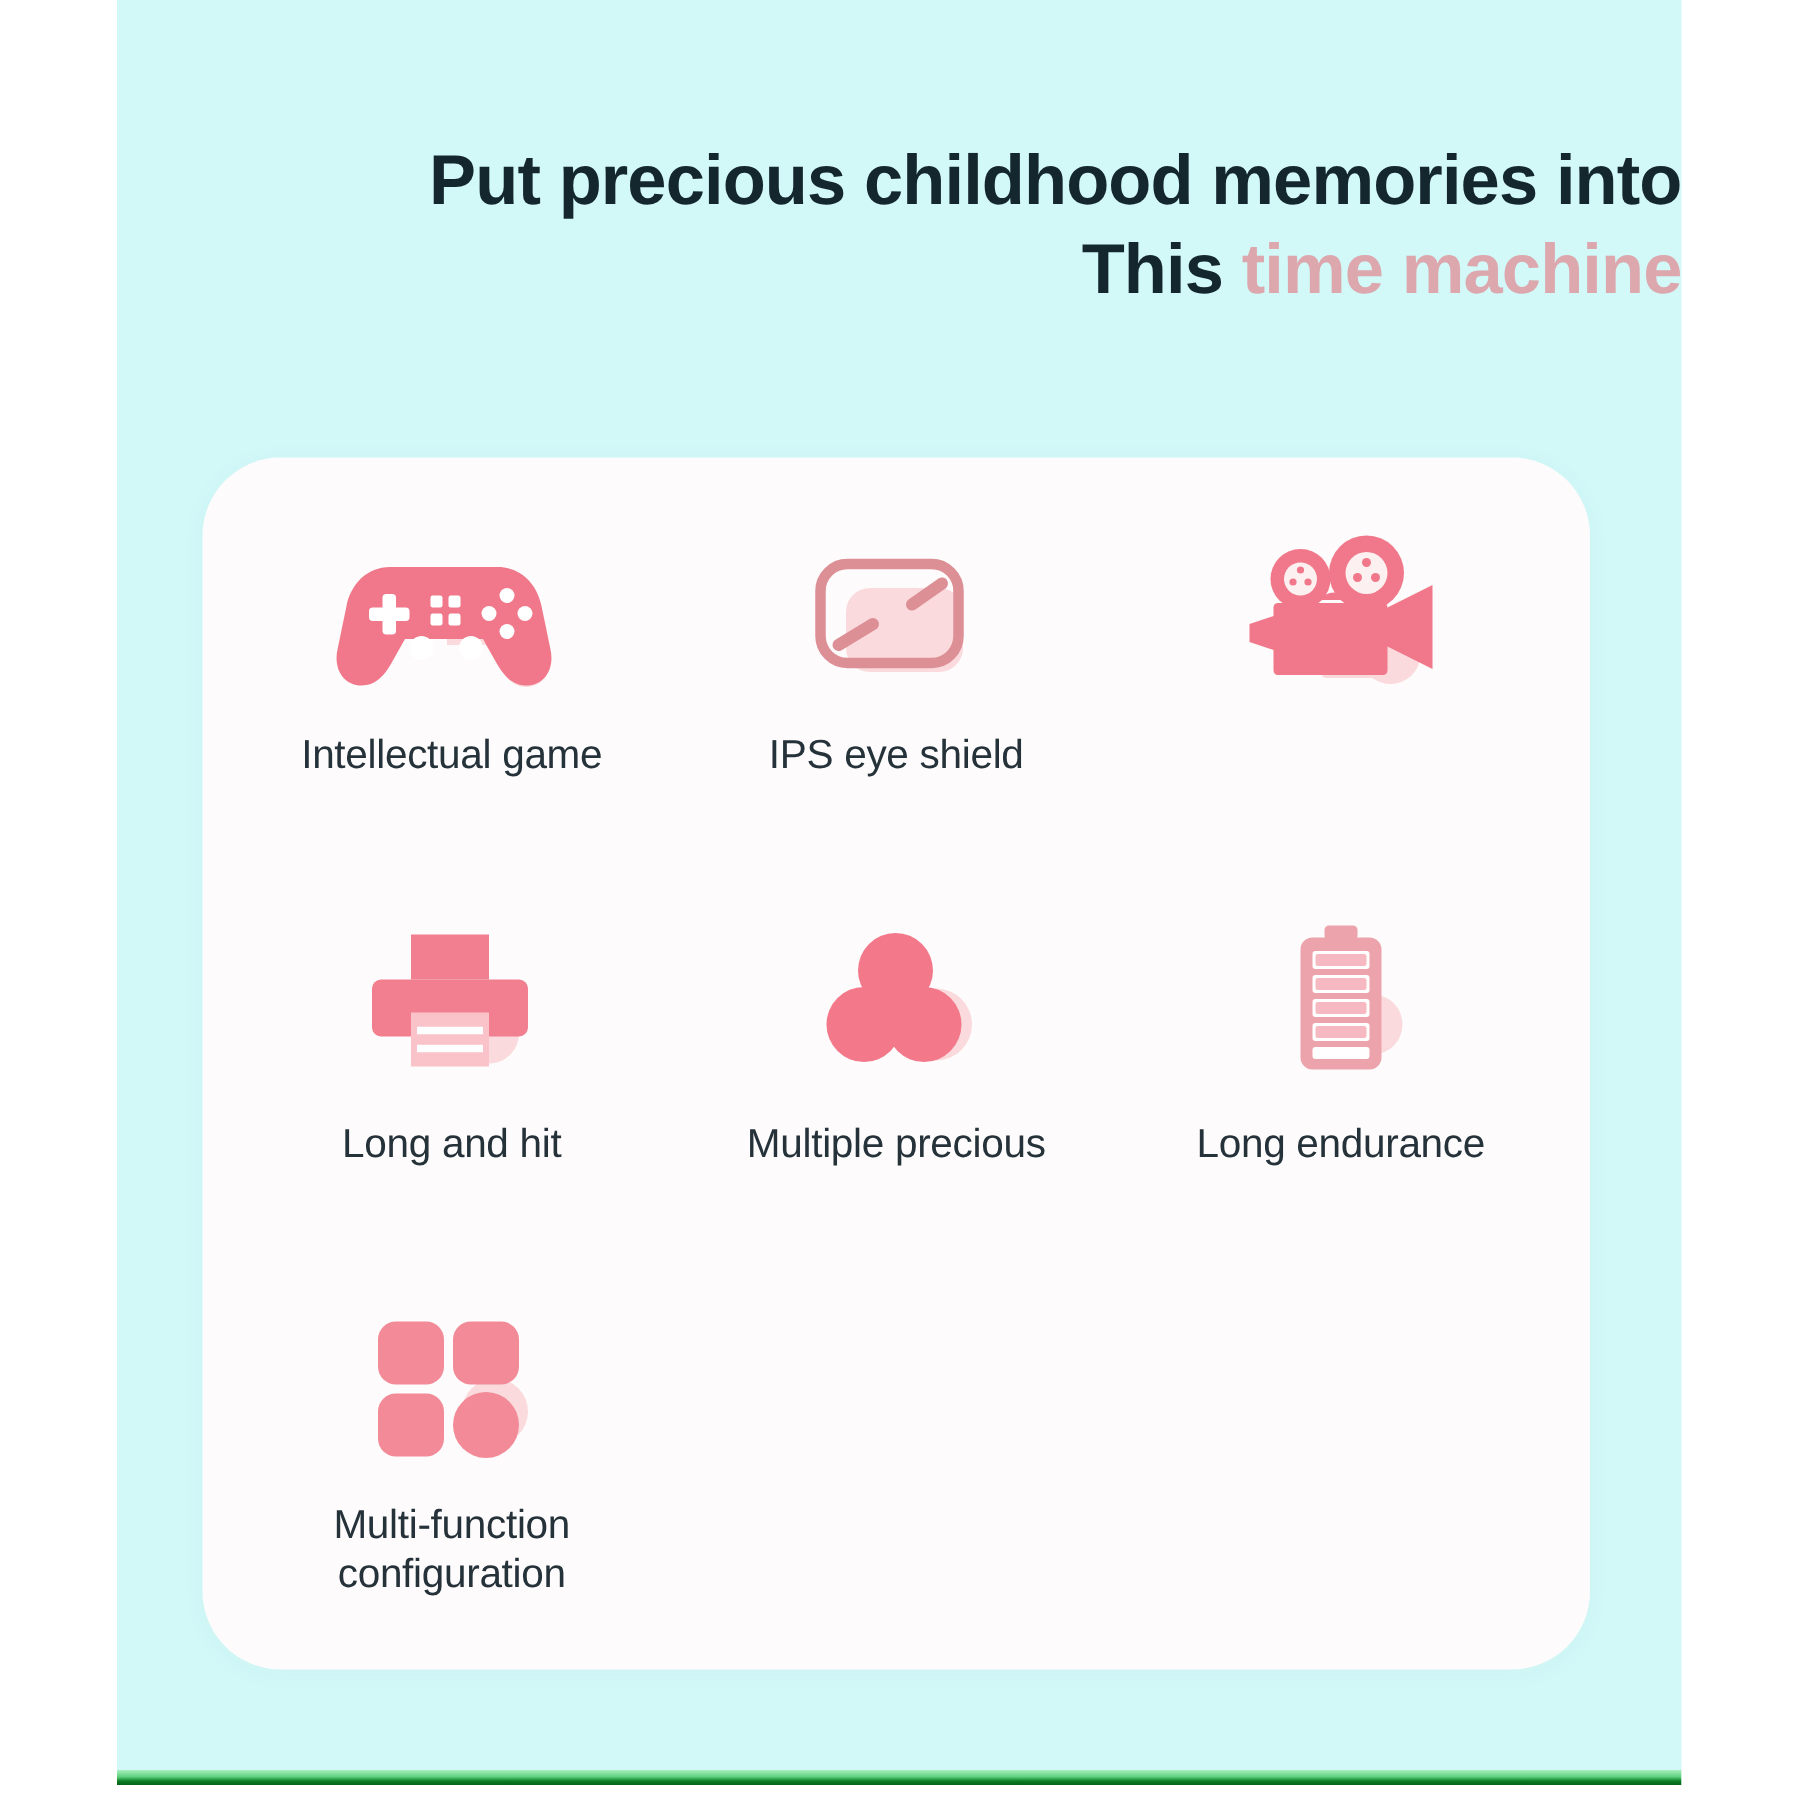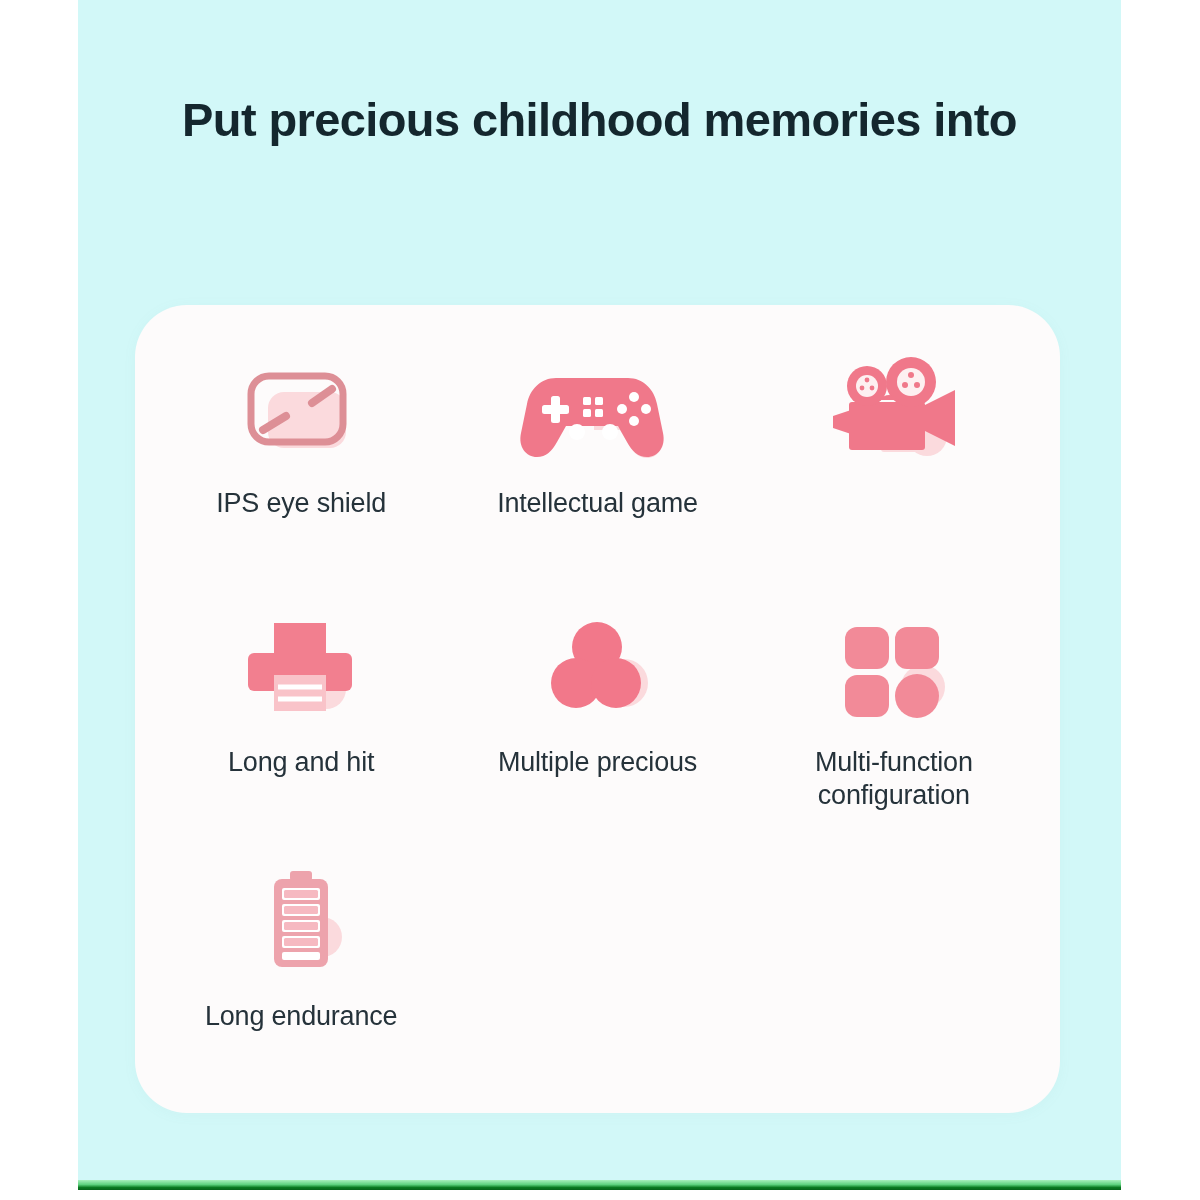--- a/index.html
+++ b/index.html
@@ -39,21 +39,21 @@
     height: 10px;
     background: linear-gradient(to bottom, #a9f0bd 0%, #5fd27f 45%, #0a7a21 75%, #06631a 100%);
   }
 
   
   .headline {
     position: absolute;
     left: 0;
     top: 92px;
     width: 1043px;
-    text-align: center;
+    text-align: right;
     line-height: 1.18;
   }
   .headline-line {
     display: block;
     font-size: 47px;
     font-weight: 700;
     letter-spacing: -0.6px;
     color: #14272e;
     white-space: nowrap;
   }
@@ -120,67 +120,68 @@
   svg { display: block; overflow: visible; }
 </style>
 </head>
 <body>
 
 <div id="page">
   <div class="poster">
 
     <div class="headline">
       <span class="headline-line">Put precious childhood memories into</span>
+      <span class="headline-line second"><span>This </span><span class="accent-text">time machine</span></span>
     </div>
 
     <div class="card">
       <div class="grid">
+
+        <div class="cell r1">
+          <div class="icon-wrap">
+            <svg width="150" height="112" viewBox="0 0 150 112">
+              <g fill="#fbdadd">
+                <path d="M72 30h34c14 0 24 10 27 24l6 28c3 13-4 22-14 22-8 0-13-5-18-13l-9-15H72z"></path>
+              </g>
+              <g fill="#f0788a">
+                <path d="M44 24h62c15 0 26 11 29 26l6 29c3 14-5 24-16 24-9 0-15-6-20-15l-9-16H44l-9 16c-5 9-11 15-20 15-11 0-19-10-16-24l6-29c3-15 14-26 29-26z"></path>
+              </g>
+              <g fill="#ffffff">
+
+                <rect x="29" y="42" width="9" height="27" rx="2.5"></rect>
+                <rect x="20" y="51" width="27" height="9" rx="2.5"></rect>
+
+                <circle cx="112" cy="43" r="5"></circle>
+                <circle cx="112" cy="67" r="5"></circle>
+                <circle cx="100" cy="55" r="5"></circle>
+                <circle cx="124" cy="55" r="5"></circle>
+
+                <rect x="61" y="43" width="8" height="8" rx="1.5"></rect>
+                <rect x="73" y="43" width="8" height="8" rx="1.5"></rect>
+                <rect x="61" y="55" width="8" height="8" rx="1.5"></rect>
+                <rect x="73" y="55" width="8" height="8" rx="1.5"></rect>
+
+                <circle cx="55" cy="78" r="8"></circle>
+                <circle cx="88" cy="78" r="8"></circle>
+              </g>
+            </svg>
+          </div>
+          <div class="cell-label">Intellectual game</div>
+        </div>
 
         <div class="cell r1">
           <div class="icon-wrap">
             <svg width="150" height="112" viewBox="0 0 150 112">
               <rect x="42" y="38" width="78" height="56" rx="16" fill="#fbdadd"></rect>
               <rect x="25" y="22" width="92" height="66" rx="18" fill="none" stroke="#dd8f96" stroke-width="7"></rect>
               <line x1="86" y1="49" x2="106" y2="35" stroke="#dd8f96" stroke-width="8" stroke-linecap="round"></line>
               <line x1="37" y1="76" x2="60" y2="62" stroke="#dd8f96" stroke-width="8" stroke-linecap="round"></line>
             </svg>
           </div>
           <div class="cell-label">IPS eye shield</div>
-        </div>
-
-        <div class="cell r1">
-          <div class="icon-wrap">
-            <svg width="150" height="112" viewBox="0 0 150 112">
-              <g fill="#fbdadd">
-                <path d="M72 30h34c14 0 24 10 27 24l6 28c3 13-4 22-14 22-8 0-13-5-18-13l-9-15H72z"></path>
-              </g>
-              <g fill="#f0788a">
-                <path d="M44 24h62c15 0 26 11 29 26l6 29c3 14-5 24-16 24-9 0-15-6-20-15l-9-16H44l-9 16c-5 9-11 15-20 15-11 0-19-10-16-24l6-29c3-15 14-26 29-26z"></path>
-              </g>
-              <g fill="#ffffff">
-
-                <rect x="29" y="42" width="9" height="27" rx="2.5"></rect>
-                <rect x="20" y="51" width="27" height="9" rx="2.5"></rect>
-
-                <circle cx="112" cy="43" r="5"></circle>
-                <circle cx="112" cy="67" r="5"></circle>
-                <circle cx="100" cy="55" r="5"></circle>
-                <circle cx="124" cy="55" r="5"></circle>
-
-                <rect x="61" y="43" width="8" height="8" rx="1.5"></rect>
-                <rect x="73" y="43" width="8" height="8" rx="1.5"></rect>
-                <rect x="61" y="55" width="8" height="8" rx="1.5"></rect>
-                <rect x="73" y="55" width="8" height="8" rx="1.5"></rect>
-
-                <circle cx="55" cy="78" r="8"></circle>
-                <circle cx="88" cy="78" r="8"></circle>
-              </g>
-            </svg>
-          </div>
-          <div class="cell-label">Intellectual game</div>
         </div>
 
         <div class="cell r1">
           <div class="icon-wrap">
             <svg width="150" height="112" viewBox="0 0 150 112">
               <circle cx="108" cy="82" r="20" fill="#fbdadd"></circle>
               <rect x="62" y="62" width="52" height="36" rx="3" fill="#fbdadd"></rect>
 
               <path d="M104 52 L136 36 L136 92 L104 76 Z" fill="#f0788a"></path>
 
@@ -232,33 +233,20 @@
             <svg width="150" height="112" viewBox="0 0 150 112">
               <circle cx="102" cy="74" r="24" fill="#fbdadd"></circle>
               <circle cx="75" cy="38" r="25" fill="#f2788a"></circle>
               <circle cx="54" cy="74" r="25" fill="#f2788a"></circle>
               <circle cx="94" cy="74" r="25" fill="#f2788a"></circle>
             </svg>
           </div>
           <div class="cell-label">Multiple precious</div>
         </div>
 
-
-        <div class="cell r3">
-          <div class="icon-wrap">
-            <svg width="150" height="112" viewBox="0 0 150 112">
-              <circle cx="104" cy="78" r="22" fill="#fbdadd"></circle>
-              <rect x="26" y="18" width="44" height="42" rx="12" fill="#f28a98"></rect>
-              <rect x="76" y="18" width="44" height="42" rx="12" fill="#f28a98"></rect>
-              <rect x="26" y="66" width="44" height="42" rx="12" fill="#f28a98"></rect>
-              <circle cx="98" cy="87" r="22" fill="#f28a98"></circle>
-            </svg>
-          </div>
-          <div class="cell-label">Multi-function configuration</div>
-        </div>
 
         <div class="cell r3">
           <div class="icon-wrap">
             <svg width="150" height="112" viewBox="0 0 150 112">
               <circle cx="96" cy="74" r="20" fill="#fbdadd"></circle>
               <rect x="64" y="8" width="22" height="10" rx="3" fill="#eda3ac"></rect>
               <rect x="48" y="16" width="54" height="88" rx="8" fill="#eda3ac"></rect>
               <g fill="#ffffff">
                 <rect x="56" y="25" width="38" height="12" rx="2"></rect>
                 <rect x="56" y="41" width="38" height="12" rx="2"></rect>
@@ -270,18 +258,31 @@
                 <rect x="58" y="27" width="34" height="8" rx="1.5"></rect>
                 <rect x="58" y="43" width="34" height="8" rx="1.5"></rect>
                 <rect x="58" y="59" width="34" height="8" rx="1.5"></rect>
                 <rect x="58" y="75" width="34" height="8" rx="1.5"></rect>
               </g>
             </svg>
           </div>
           <div class="cell-label">Long endurance</div>
         </div>
 
+        <div class="cell r3">
+          <div class="icon-wrap">
+            <svg width="150" height="112" viewBox="0 0 150 112">
+              <circle cx="104" cy="78" r="22" fill="#fbdadd"></circle>
+              <rect x="26" y="18" width="44" height="42" rx="12" fill="#f28a98"></rect>
+              <rect x="76" y="18" width="44" height="42" rx="12" fill="#f28a98"></rect>
+              <rect x="26" y="66" width="44" height="42" rx="12" fill="#f28a98"></rect>
+              <circle cx="98" cy="87" r="22" fill="#f28a98"></circle>
+            </svg>
+          </div>
+          <div class="cell-label">Multi-function configuration</div>
+        </div>
+
       </div>
     </div>
 
     <div class="poster-bottom-stripe"></div>
   </div>
 </div>
 
 </body></html>

